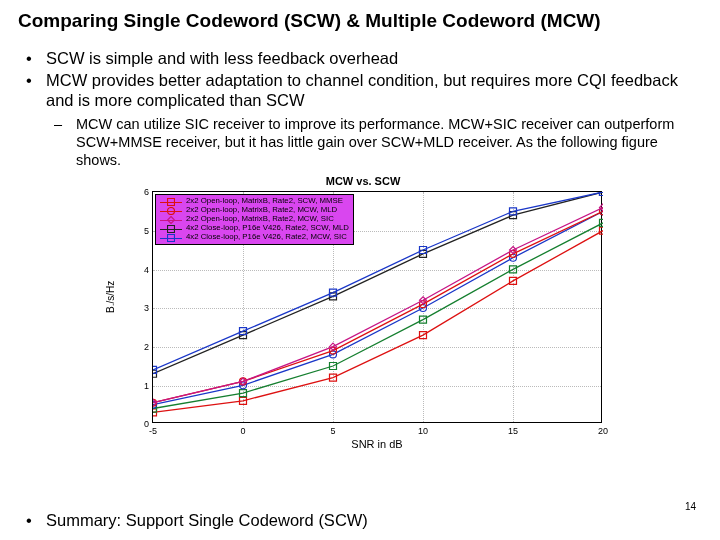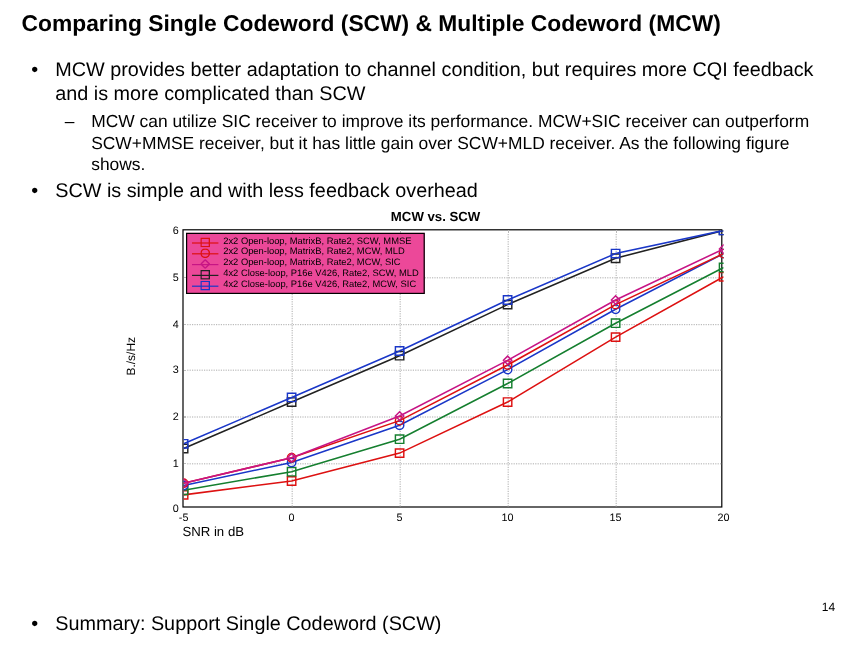--- a/index.html
+++ b/index.html
@@ -69,27 +69,28 @@
     transform: translateY(-50%) rotate(-90deg);
     transform-origin: left center;
     font-size: 10px;
     white-space: nowrap;
   }
   .xlabel {
     position: absolute;
     bottom: 0;
     left: 44px;
     width: 450px;
+    text-align: center;
     font-size: 11px;
   }
   .legend {
     position: absolute;
     left: 2px;
     top: 2px;
-    background: #ec4899;
+    background: #d946ef;
     border: 1px solid #000;
     padding: 2px 4px 2px 4px;
     font-size: 7.8px;
     line-height: 1.15;
     z-index: 5;
   }
   .legend-row { display: flex; align-items: center; gap: 4px; }
   .legend-mark { width: 22px; height: 8px; display: inline-flex; align-items: center; justify-content: center; position: relative; }
   .legend-mark .ln { position:absolute; left:0; right:0; top:50%; border-top:1px solid; }
   .legend-mark svg { width:8px; height:8px; display:block; position:relative; }
@@ -111,27 +112,27 @@
     bottom: 28px;
     font-size: 10px;
   }
 </style>
 </head>
 <body>
 
 <div class="title">Comparing Single Codeword (SCW) &amp; Multiple Codeword (MCW)</div>
 
 <ul class="top">
+  <li>SCW is simple and with less feedback overhead</li>
   <li>
     <span>MCW provides better adaptation to channel condition, but requires more CQI feedback and is more complicated than SCW</span>
     <ul class="sub">
       <li>MCW can utilize SIC receiver to improve its performance. MCW+SIC receiver can outperform SCW+MMSE receiver, but it has little gain over SCW+MLD receiver. As the following figure shows.</li>
     </ul>
   </li>
-  <li>SCW is simple and with less feedback overhead</li>
 </ul>
 
 <div class="chart-wrap">
   <div class="chart-title">MCW vs. SCW</div>
   <div class="ylabel">B./s/Hz</div>
   <div class="plot-area" id="plot">
     <div class="legend" id="legend">
         <div class="legend-row">
           <span class="legend-mark">
             <span class="ln" style="border-color: rgb(221, 17, 17);"></span>

